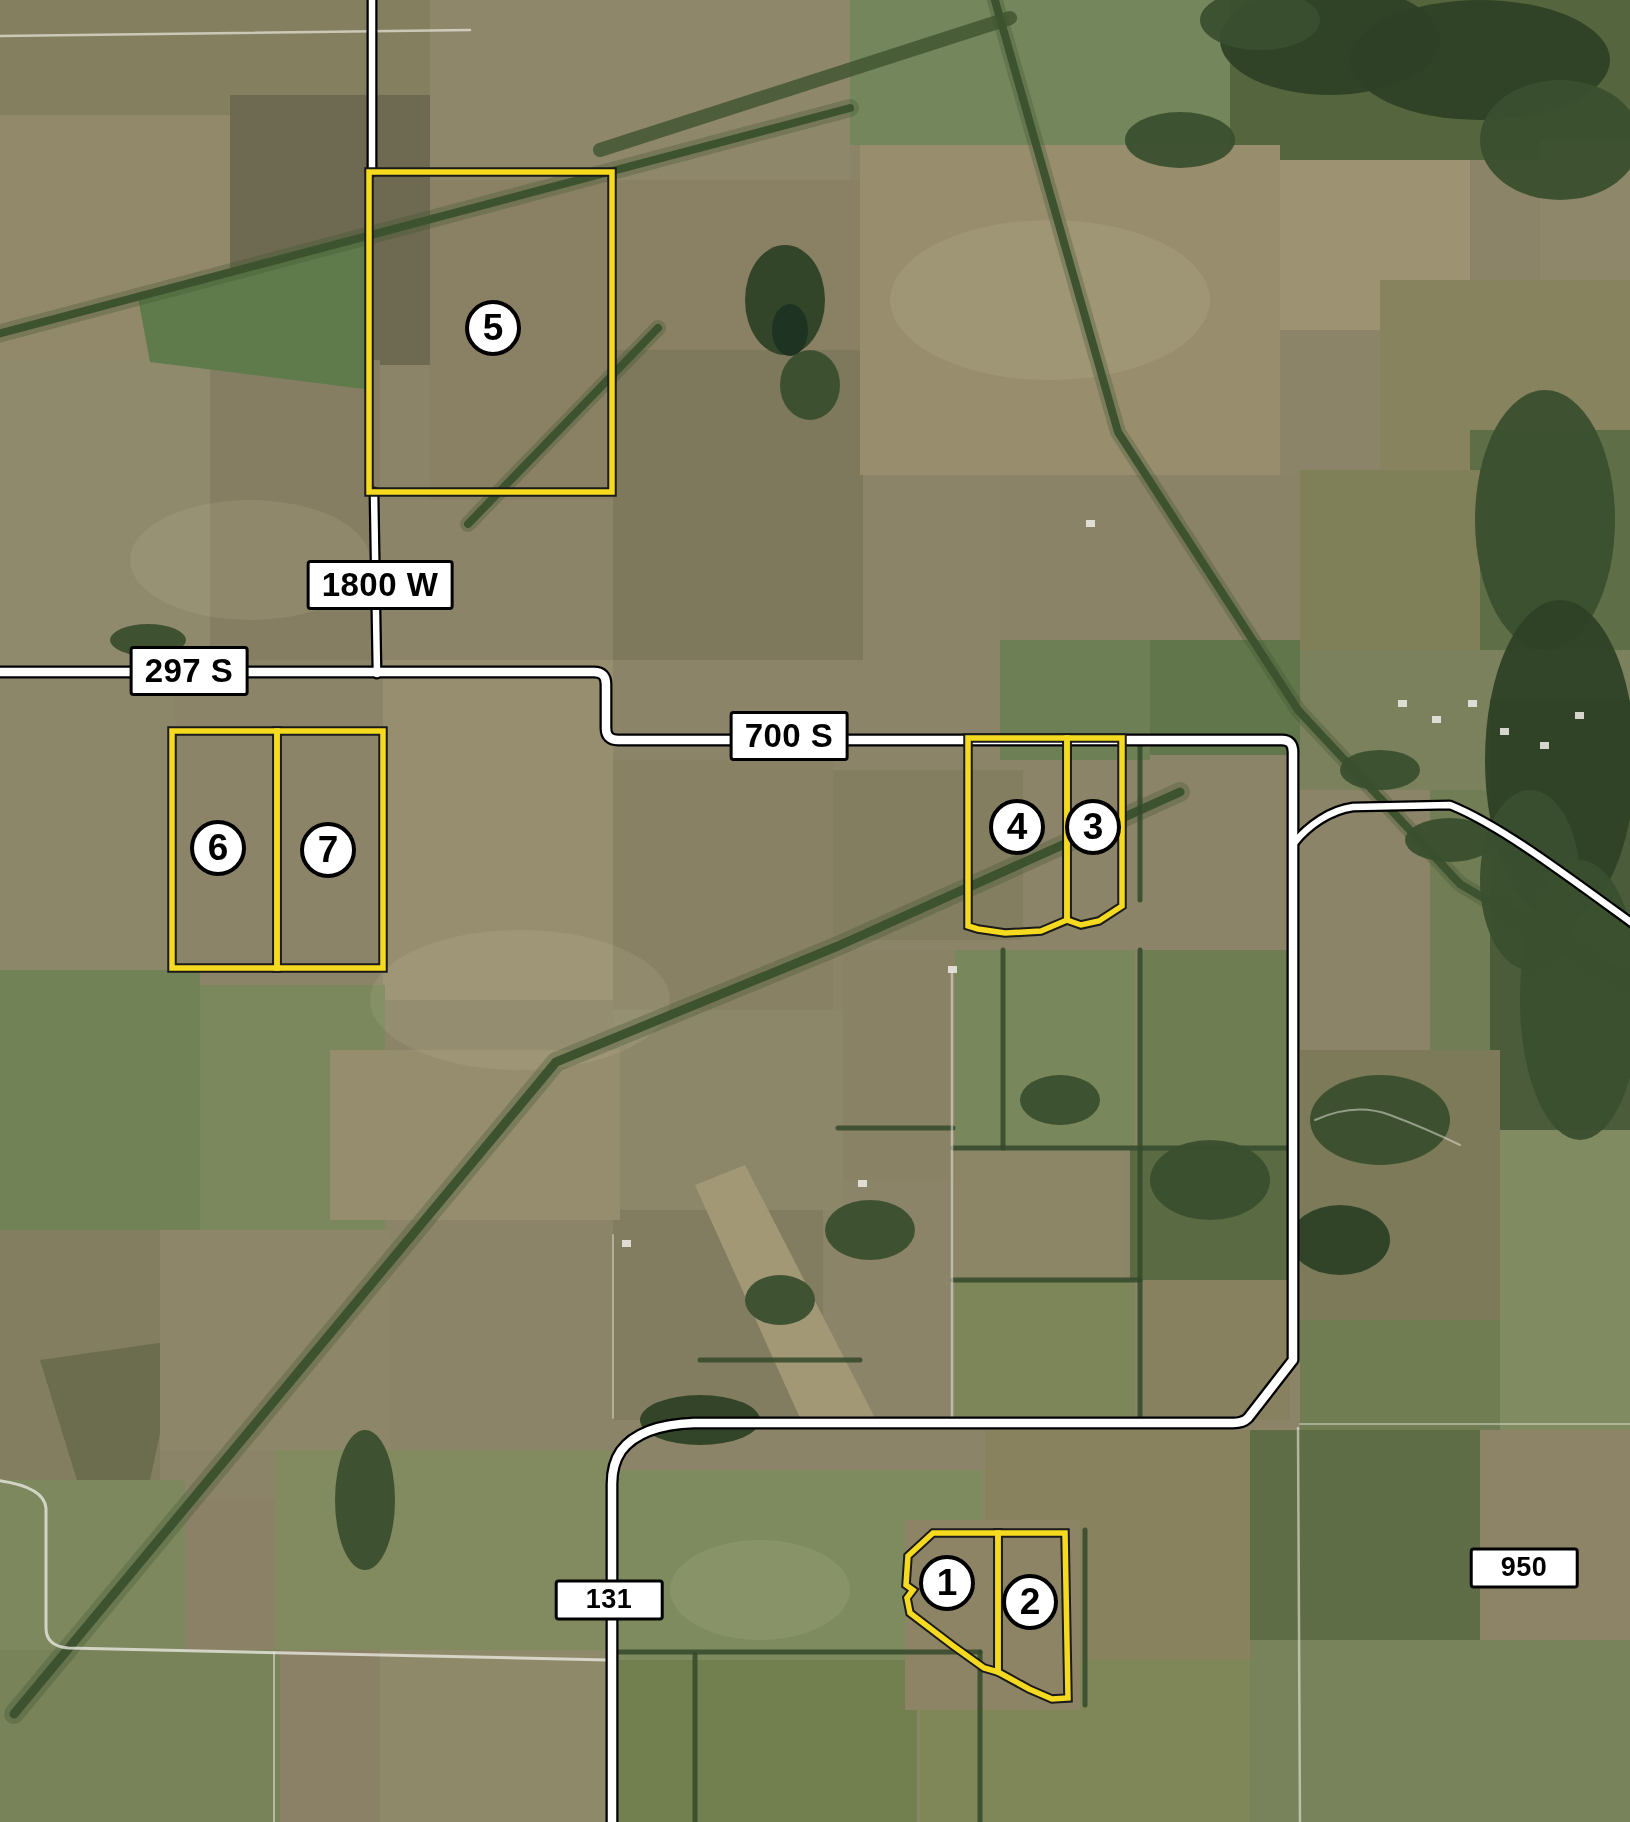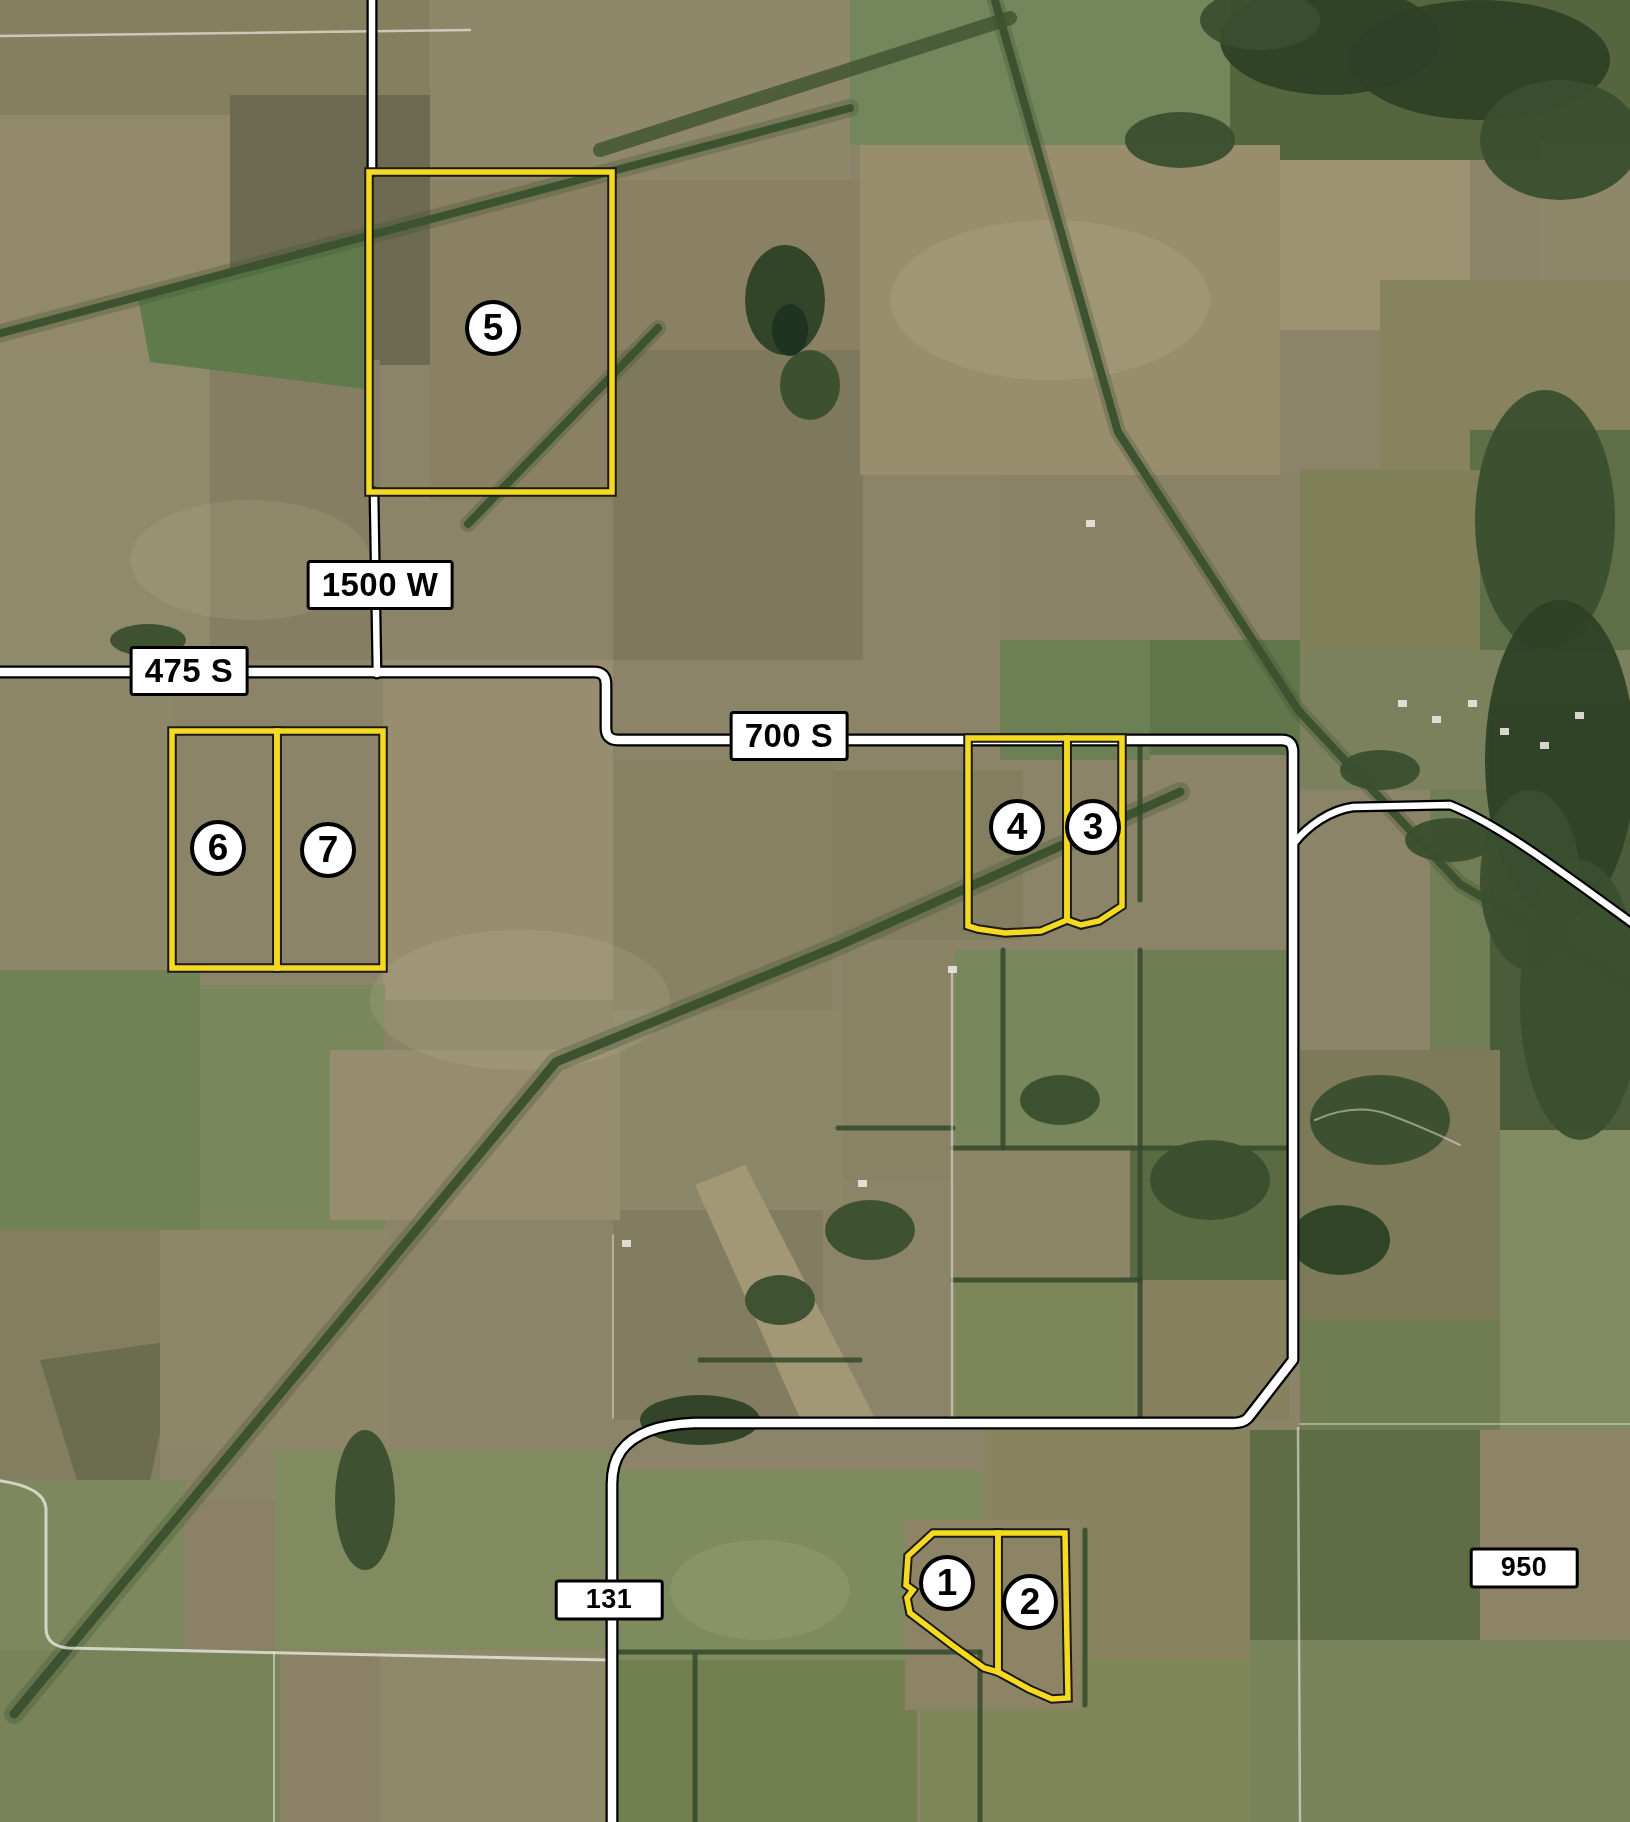--- a/index.html
+++ b/index.html
@@ -215,22 +215,22 @@
         <path class="parcel-core" d="M 172 731 L 277 731 L 277 968 L 172 968 Z"></path>
         <path class="parcel-core" d="M 277 731 L 383 731 L 383 968 L 277 968 Z"></path>
         <path class="parcel-core" d="M 968 738 L 1067 738 L 1067 920 L 1041 931 L 1005 933 L 978 929 L 968 926 Z"></path>
         <path class="parcel-core" d="M 1067 738 L 1122 738 L 1122 906 L 1099 921 L 1081 925 L 1067 920 Z"></path>
         <path class="parcel-core" d="M 933 1533 L 998 1533 L 998 1672 L 984 1668 L 952 1645 L 910 1613 L 907 1598 L 913 1590 L 906 1585 L 908 1556 Z"></path>
         <path class="parcel-core" d="M 998 1533 L 1065 1533 L 1068 1698 L 1052 1699 L 1029 1689 L 998 1672 Z"></path>
       </g>
     </g>
   </svg>
 
-  <div class="roadlabel lg" style="left:380px;top:585px">1500 W</div>
-  <div class="roadlabel lg" style="left:189px;top:671px">475 S</div>
+  <div class="roadlabel lg" style="left:380px;top:585px">1800 W</div>
+  <div class="roadlabel lg" style="left:189px;top:671px">297 S</div>
   <div class="roadlabel lg" style="left:789px;top:736px">700 S</div>
   <div class="roadlabel sm" style="left:609px;top:1600px">131</div>
   <div class="roadlabel sm" style="left:1524px;top:1568px">950</div>
 
   <div class="marker" style="left:947px;top:1583px">1</div>
   <div class="marker" style="left:1030px;top:1602px">2</div>
   <div class="marker" style="left:1093px;top:827px">3</div>
   <div class="marker" style="left:1017px;top:827px">4</div>
   <div class="marker" style="left:493px;top:328px">5</div>
   <div class="marker" style="left:218px;top:848px">6</div>

